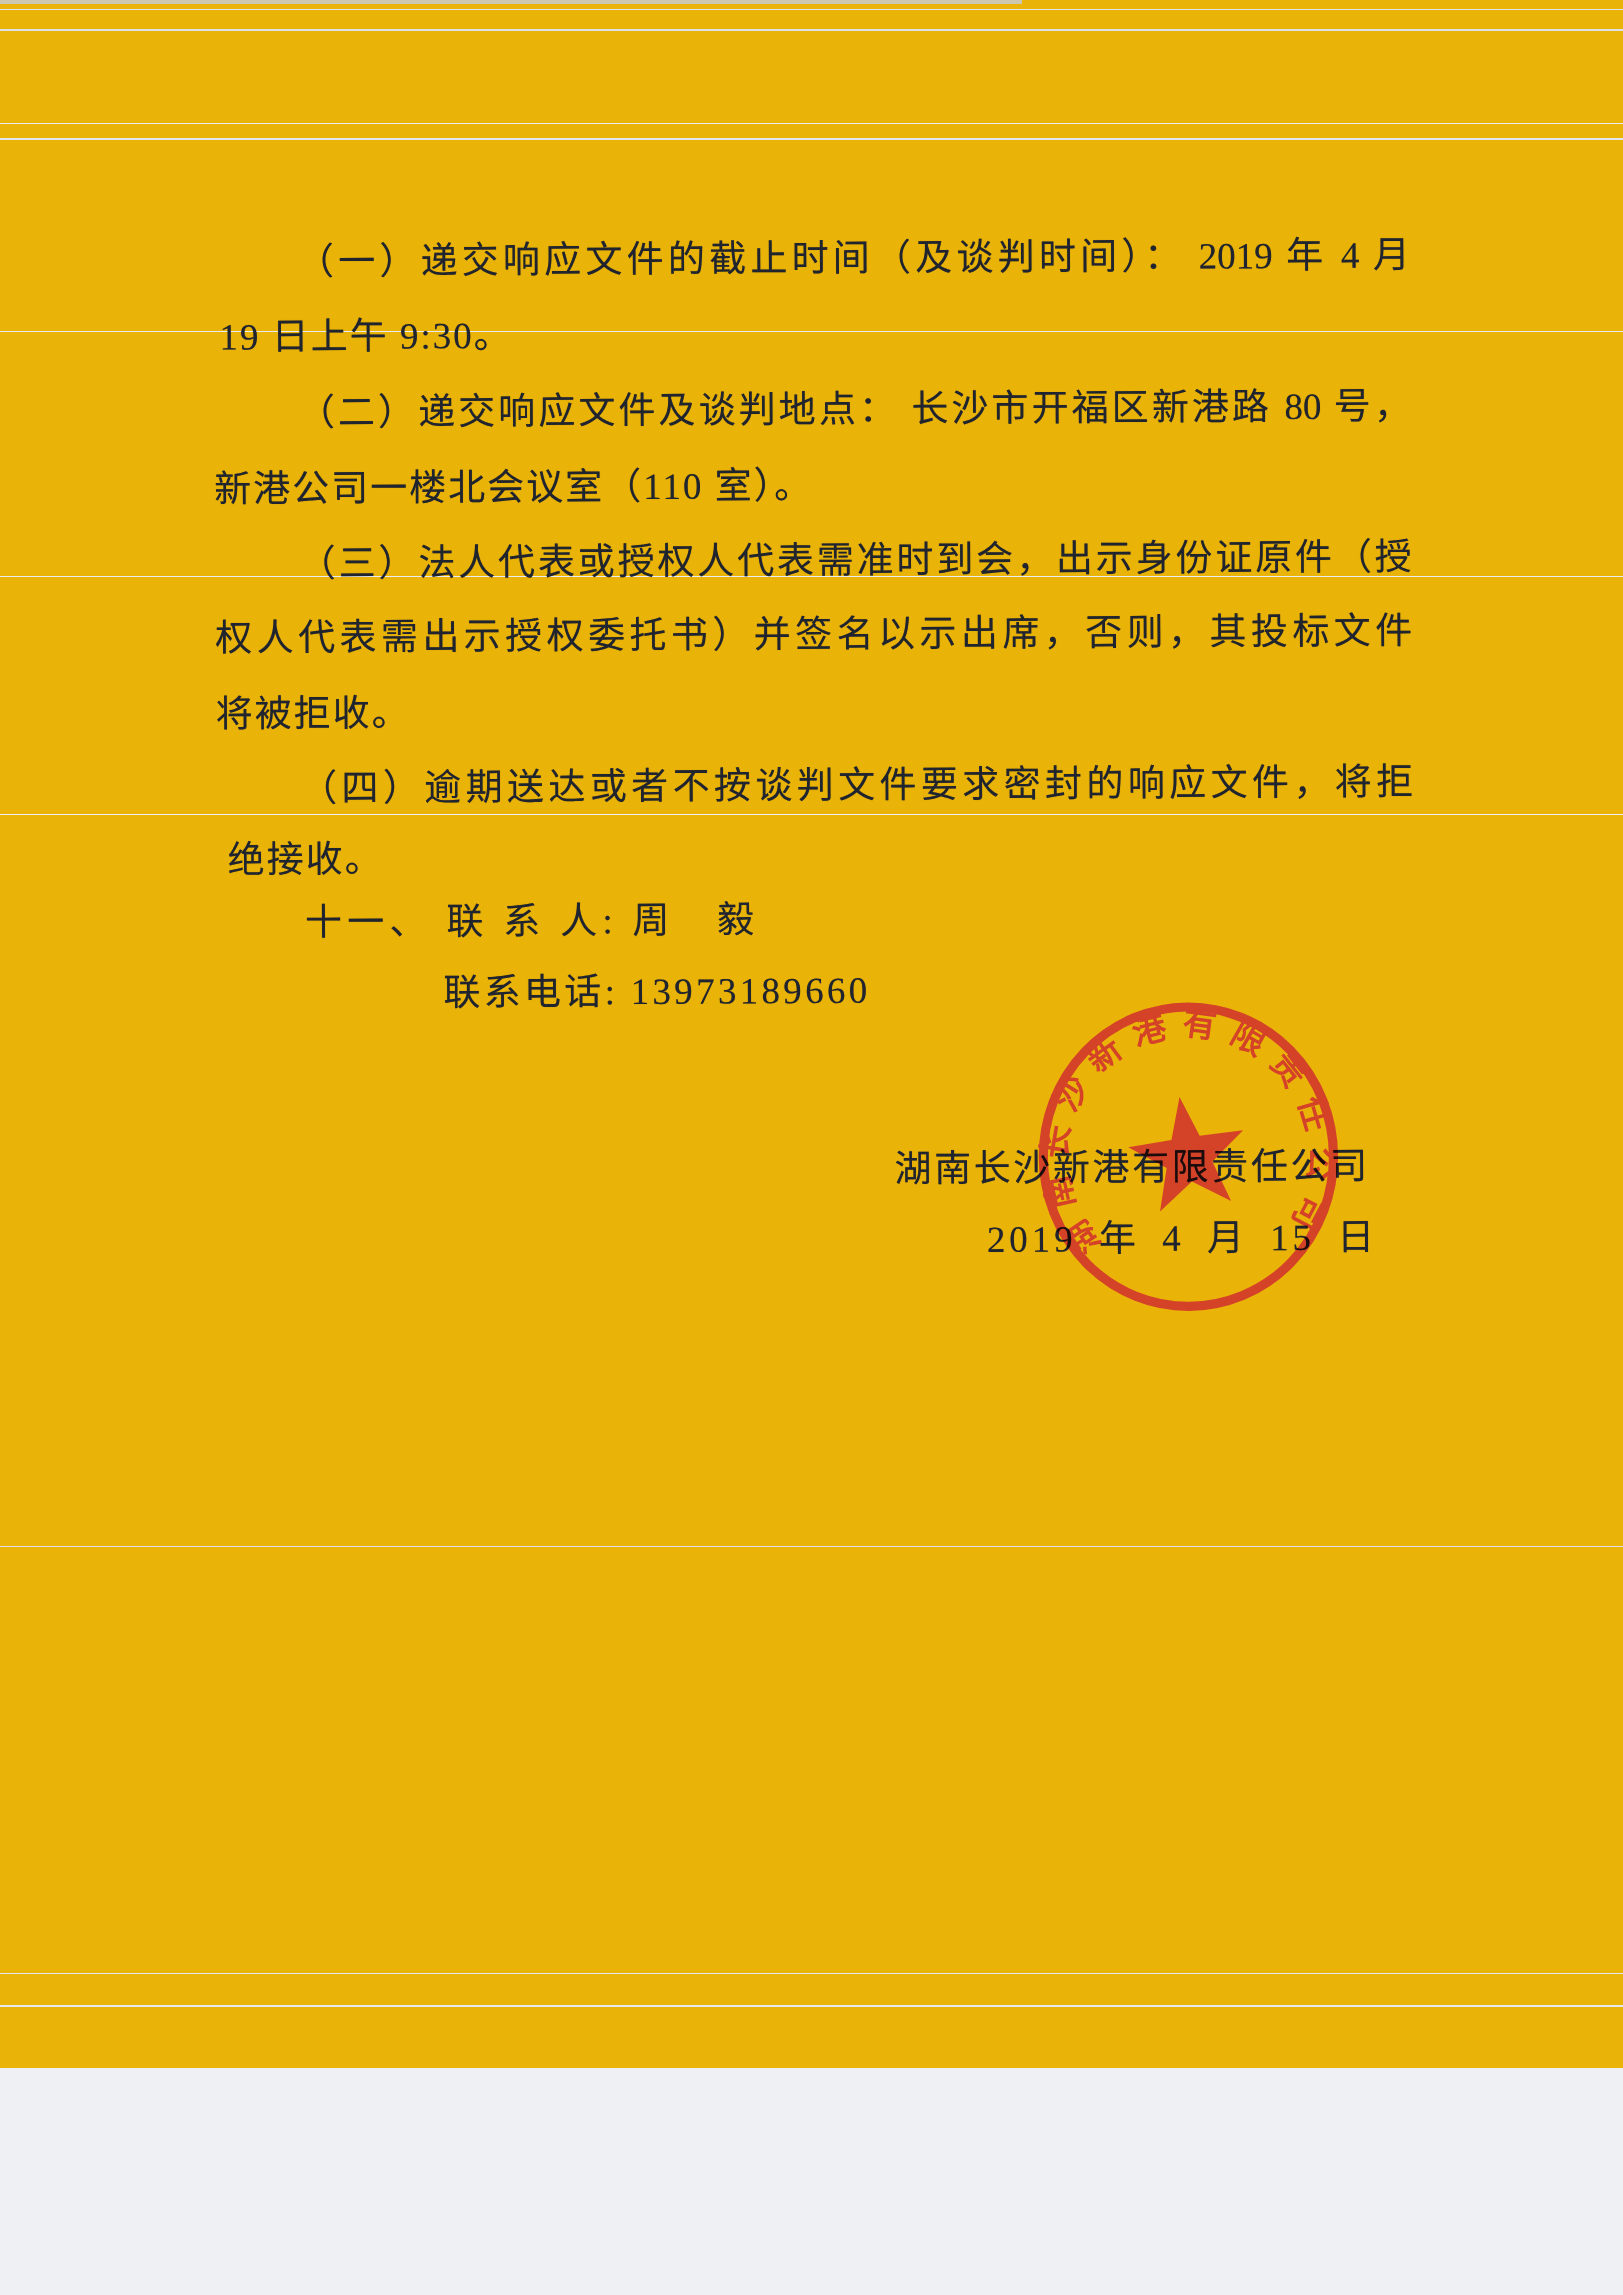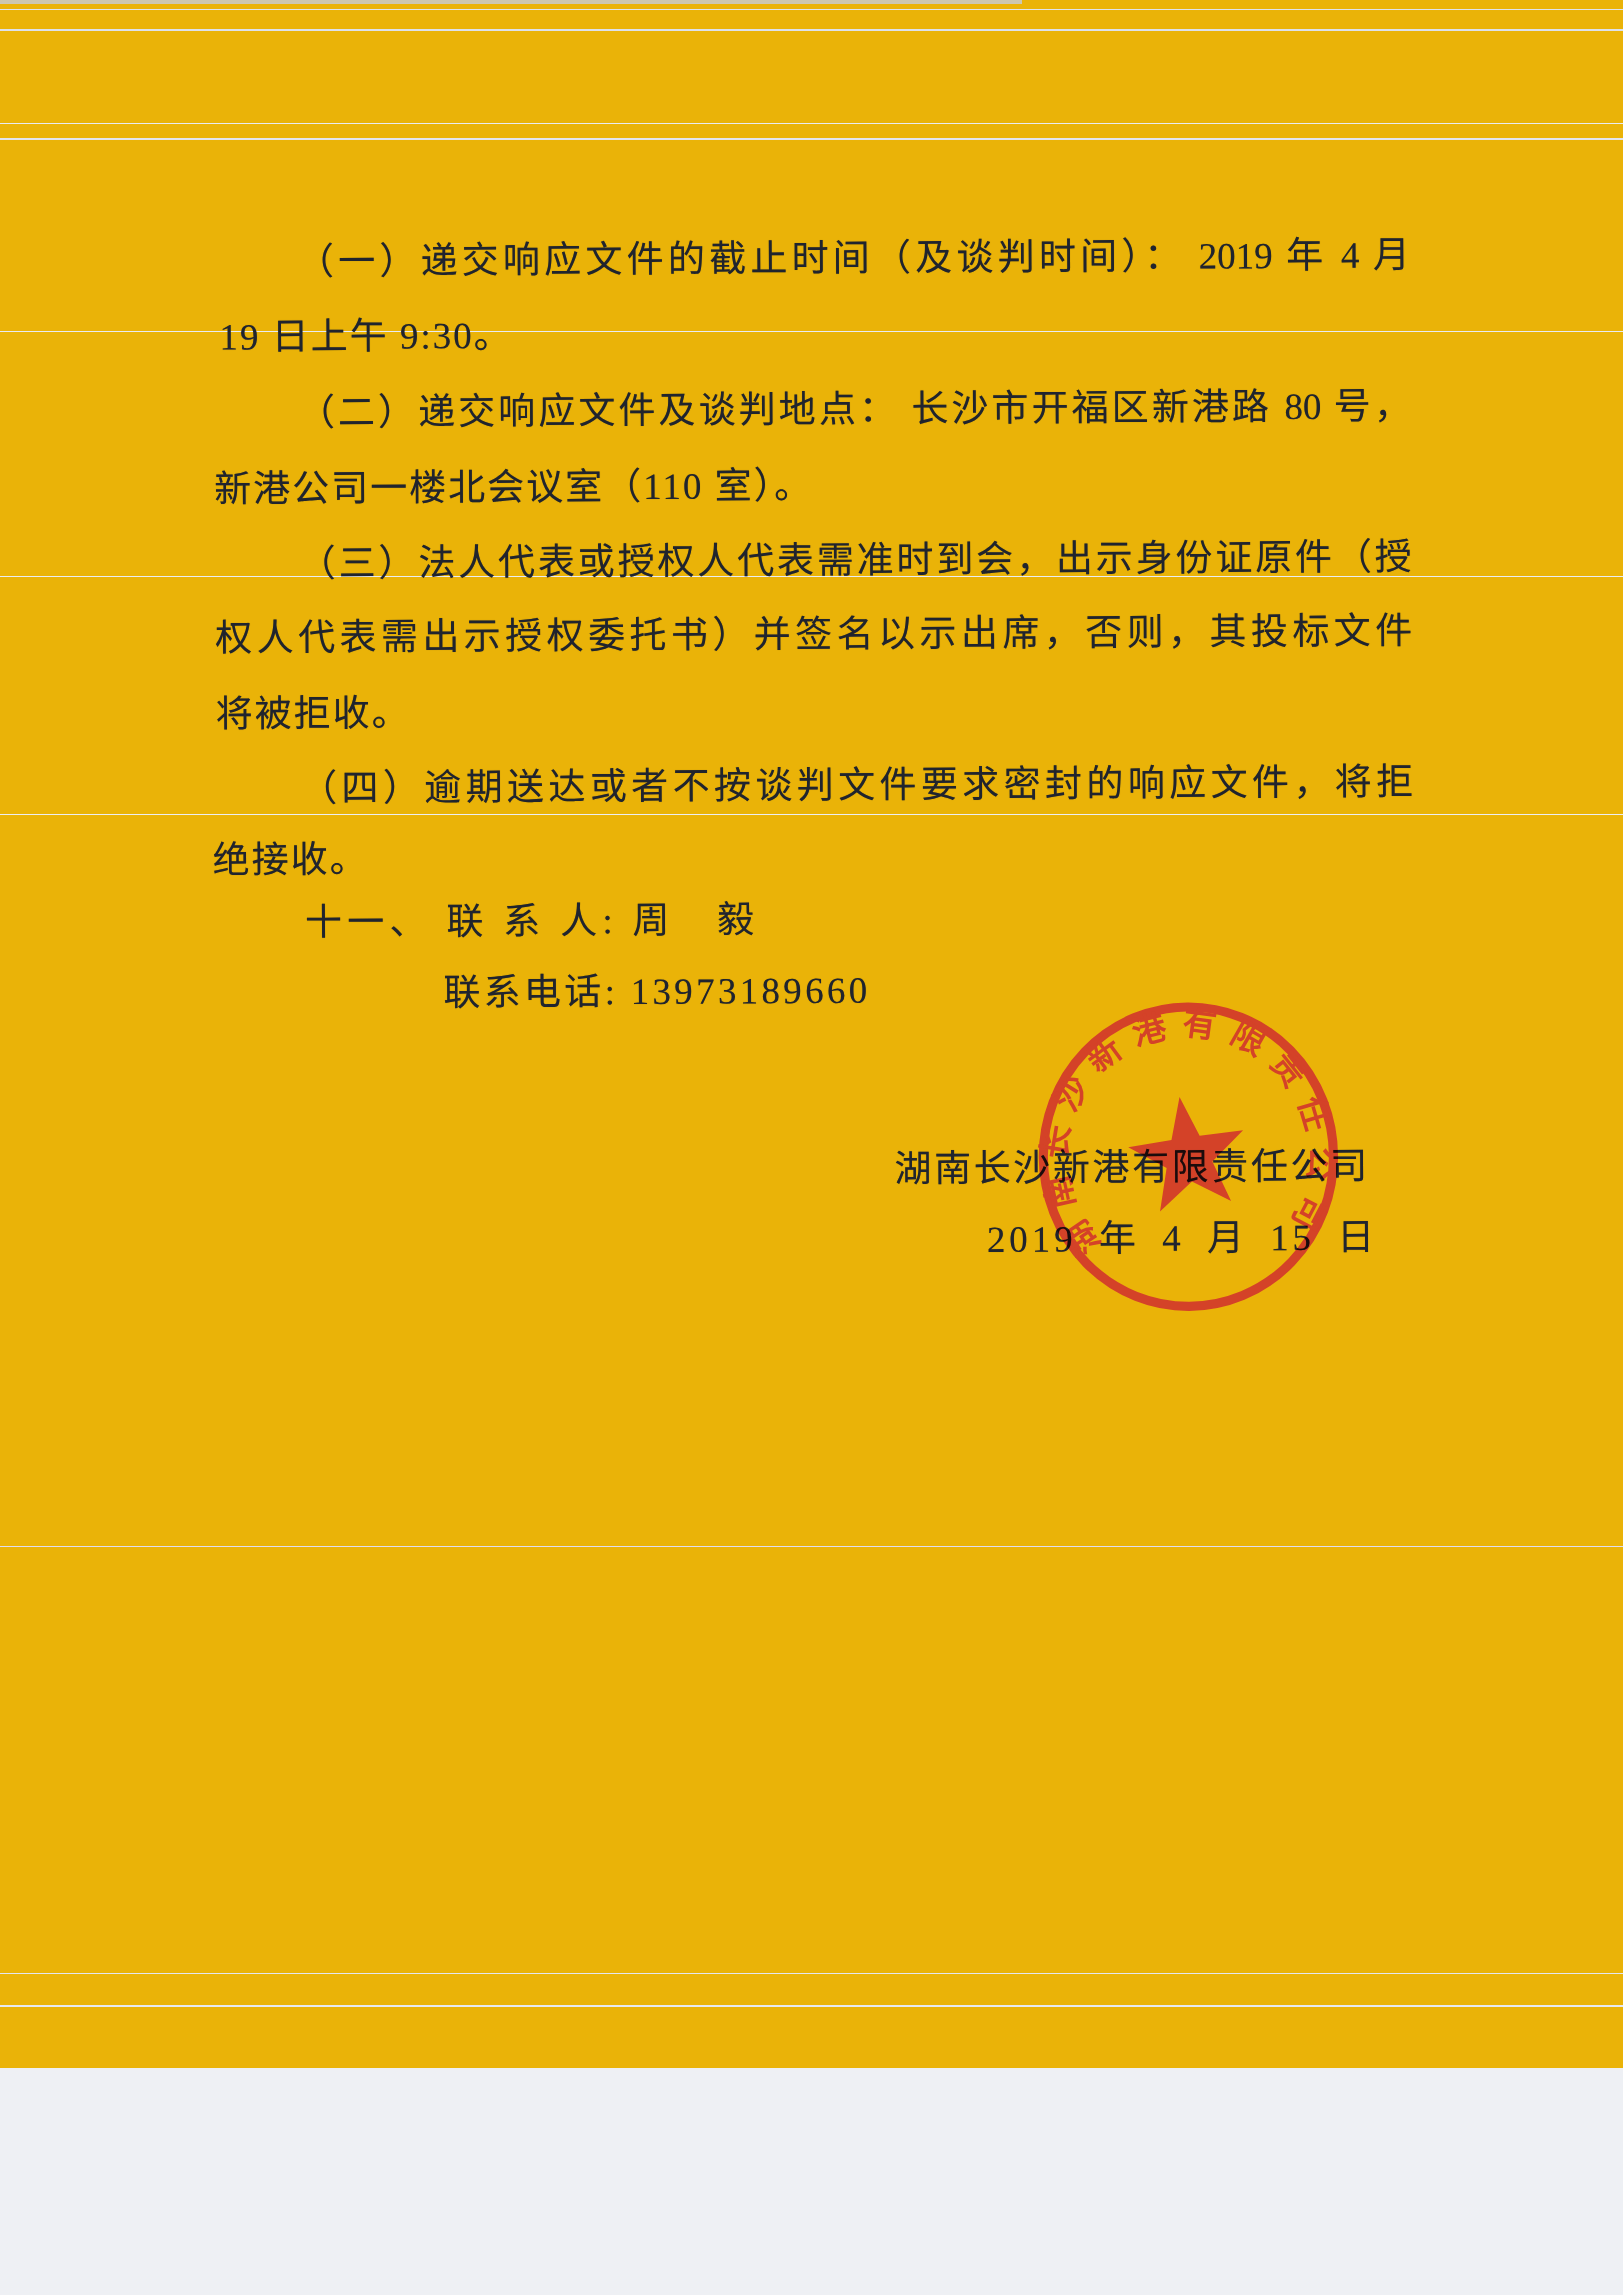--- a/index.html
+++ b/index.html
@@ -101,21 +101,21 @@
   <div class="tilt">
 
     <div class="line j ind" style="top:236px">（一）递交响应文件的截止时间（及谈判时间）： 2019 年 4 月</div>
     <div class="line" style="top:311px;left:223px">19 日上午 9:30。</div>
     <div class="line j ind" style="top:387px">（二）递交响应文件及谈判地点： 长沙市开福区新港路 80 号，</div>
     <div class="line" style="top:463px;left:217px">新港公司一楼北会议室（110 室）。</div>
     <div class="line j ind" style="top:538px">（三）法人代表或授权人代表需准时到会，出示身份证原件（授</div>
     <div class="line j" style="top:612px">权人代表需出示授权委托书）并签名以示出席，否则，其投标文件</div>
     <div class="line" style="top:688px;left:217px">将被拒收。</div>
     <div class="line j ind" style="top:763px">（四）逾期送达或者不按谈判文件要求密封的响应文件，将拒</div>
-    <div class="line" style="top:834px;left:213px">绝接收。</div>
+    <div class="line" style="top:834px;left:228px">绝接收。</div>
     <div class="line" style="top:897px;left:305px;letter-spacing:5.3px">十一、 联 系 人:  周　毅</div>
     <div class="line" style="top:968px;left:443px;letter-spacing:3.3px">联系电话:  13973189660</div>
 
     <div class="sig sig-company">湖南长沙新港有限责任公司</div>
     <div class="sig sig-date">2019 年 4 月 15 日</div>
 
     <div class="stamp">
       <svg viewBox="0 0 460 472" xmlns="http://www.w3.org/2000/svg">
         <ellipse cx="230" cy="236" rx="221" ry="228" fill="none" stroke="#d2382b" stroke-width="14"></ellipse>
         <path id="seal-arc" d="M 99.2 367.8 A 185 185 0 1 1 360.8 367.8" fill="none"></path>

